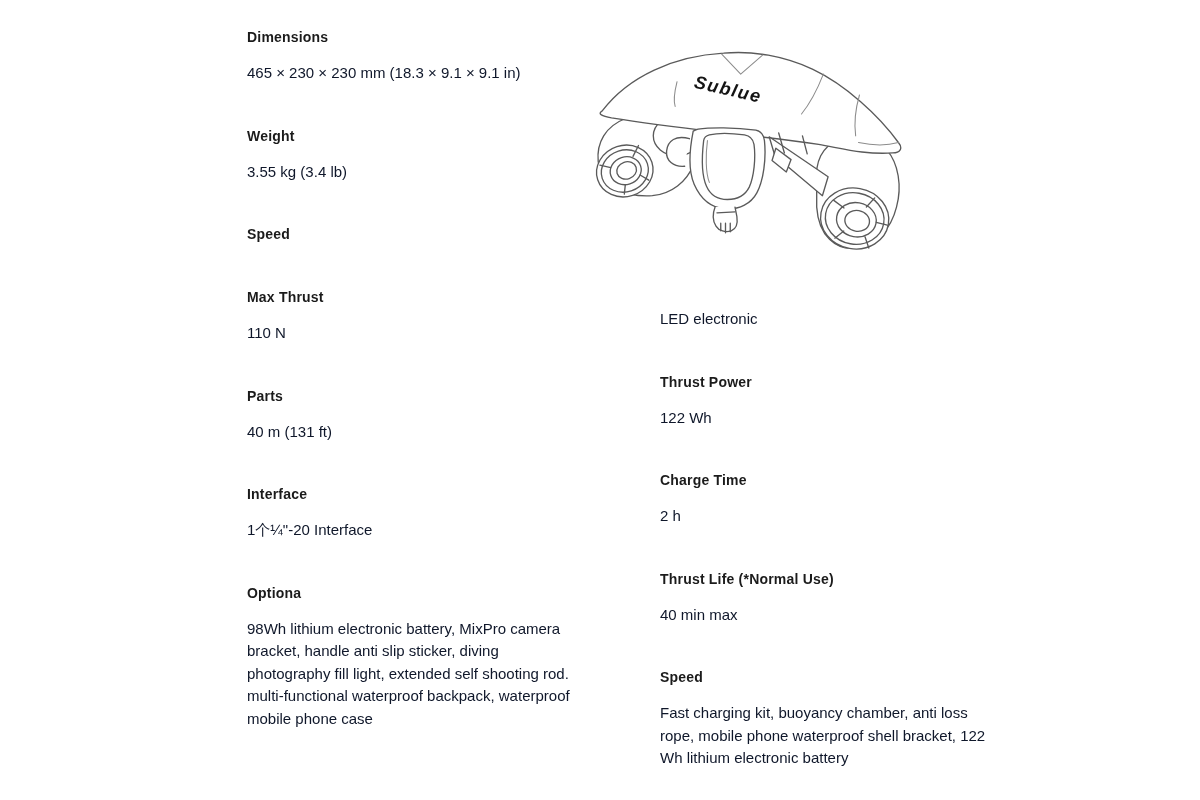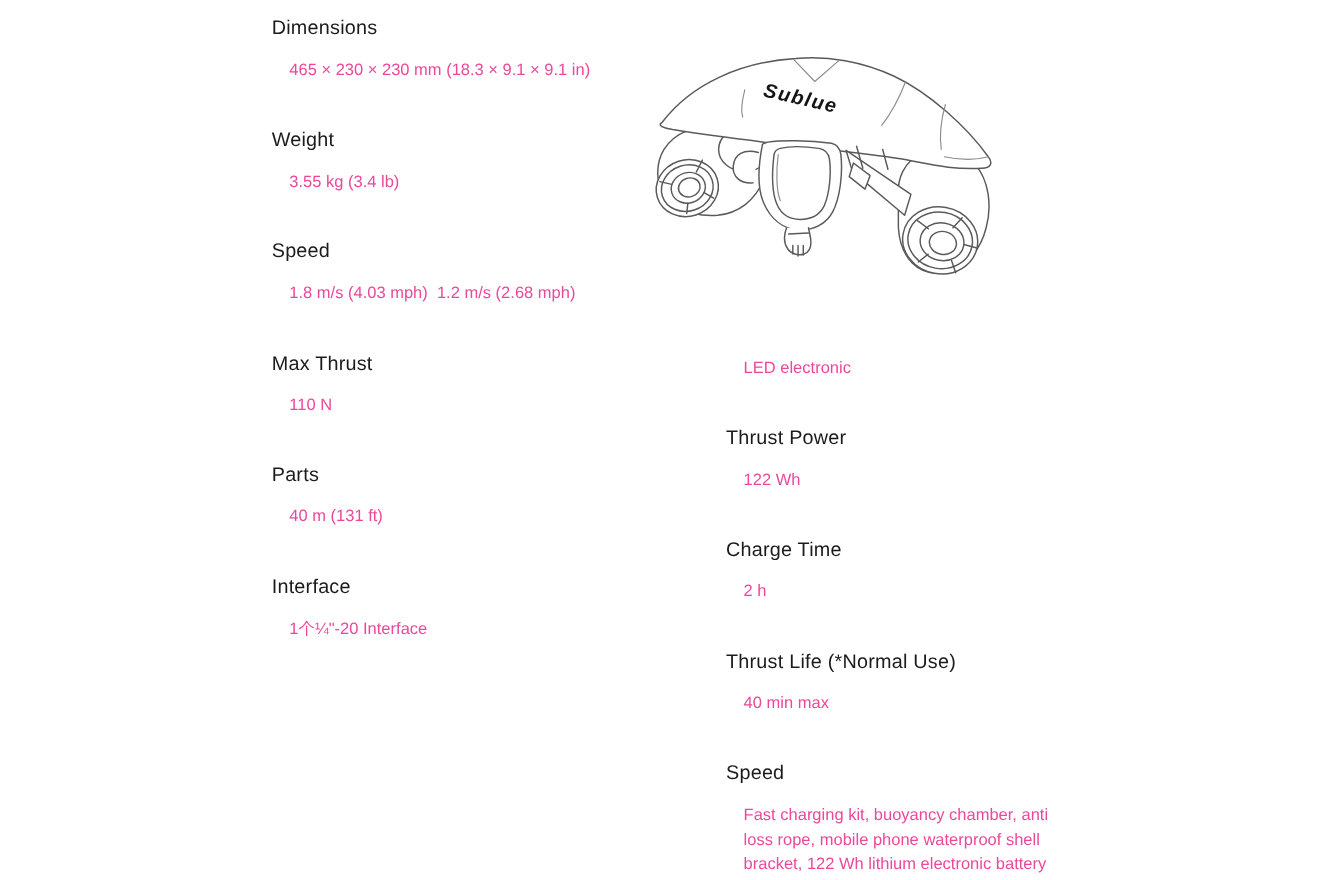--- a/index.html
+++ b/index.html
@@ -6,28 +6,28 @@
   .page {
     position:relative; width:1200px; height:800px; overflow:hidden;
     background:#ffffff;
     font-family:"Liberation Sans", sans-serif;
   }
   .col { position:absolute; }
   .col-left  { left:247px; top:13px;  width:332px; }
   .col-right { left:660px; top:308px; width:332px; }
   .spec { margin:0 0 39px 0; }
   .spec-label {
-    margin:0 0 13px 0;
-    font-size:18px; line-height:24px; font-weight:400;
+    margin:12px 0 13px 0;
+    font-size:14px; line-height:24px; font-weight:700;
     color:#1b1b1b; letter-spacing:0.2px;
   }
   .spec-value {
-    margin:16px;
+    margin:0;
     font-size:15px; line-height:22.5px; font-weight:400;
-    color:#ec4899; white-space:pre-wrap;
+    color:#0f172a; white-space:pre-wrap;
   }
   .illustration {
     position:absolute; left:583px; top:36px; width:342px; height:232px;
   }
   .illustration svg { display:block; width:100%; height:100%; }
 </style>
 </head>
 <body>
 
 <div class="page">
@@ -36,33 +36,36 @@
     <section class="spec">
       <h3 class="spec-label">Dimensions</h3>
       <p class="spec-value">465 × 230 × 230 mm (18.3 × 9.1 × 9.1 in)</p>
     </section>
     <section class="spec">
       <h3 class="spec-label">Weight</h3>
       <p class="spec-value">3.55 kg (3.4 lb)</p>
     </section>
     <section class="spec">
       <h3 class="spec-label">Speed</h3>
-      <p class="spec-value">1.8 m/s (4.03 mph)  1.2 m/s (2.68 mph)</p>
     </section>
     <section class="spec">
       <h3 class="spec-label">Max Thrust</h3>
       <p class="spec-value">110 N</p>
     </section>
     <section class="spec">
       <h3 class="spec-label">Parts</h3>
       <p class="spec-value">40 m (131 ft)</p>
     </section>
     <section class="spec">
       <h3 class="spec-label">Interface</h3>
       <p class="spec-value">1个¼"-20 Interface</p>
+    </section>
+    <section class="spec">
+      <h3 class="spec-label">Optiona</h3>
+      <p class="spec-value">98Wh lithium electronic battery, MixPro camera bracket, handle anti slip sticker, diving photography fill light, extended self shooting rod. multi-functional waterproof backpack, waterproof mobile phone case</p>
     </section>
   </div>
 
   <div class="illustration">
     <svg viewBox="0 0 360 240" xmlns="http://www.w3.org/2000/svg">
       <g fill="#ffffff" stroke="#5a5a5a" stroke-width="1.4" stroke-linecap="round" stroke-linejoin="round">
 
         <path d="M 16,130 C 14,110 24,93 44,85 C 70,74 98,78 110,90 C 120,100 123,116 117,132 C 109,152 93,164 73,166 C 46,168 19,156 16,130 Z"></path>
         <ellipse cx="99" cy="103" rx="25" ry="21"></ellipse>
 

